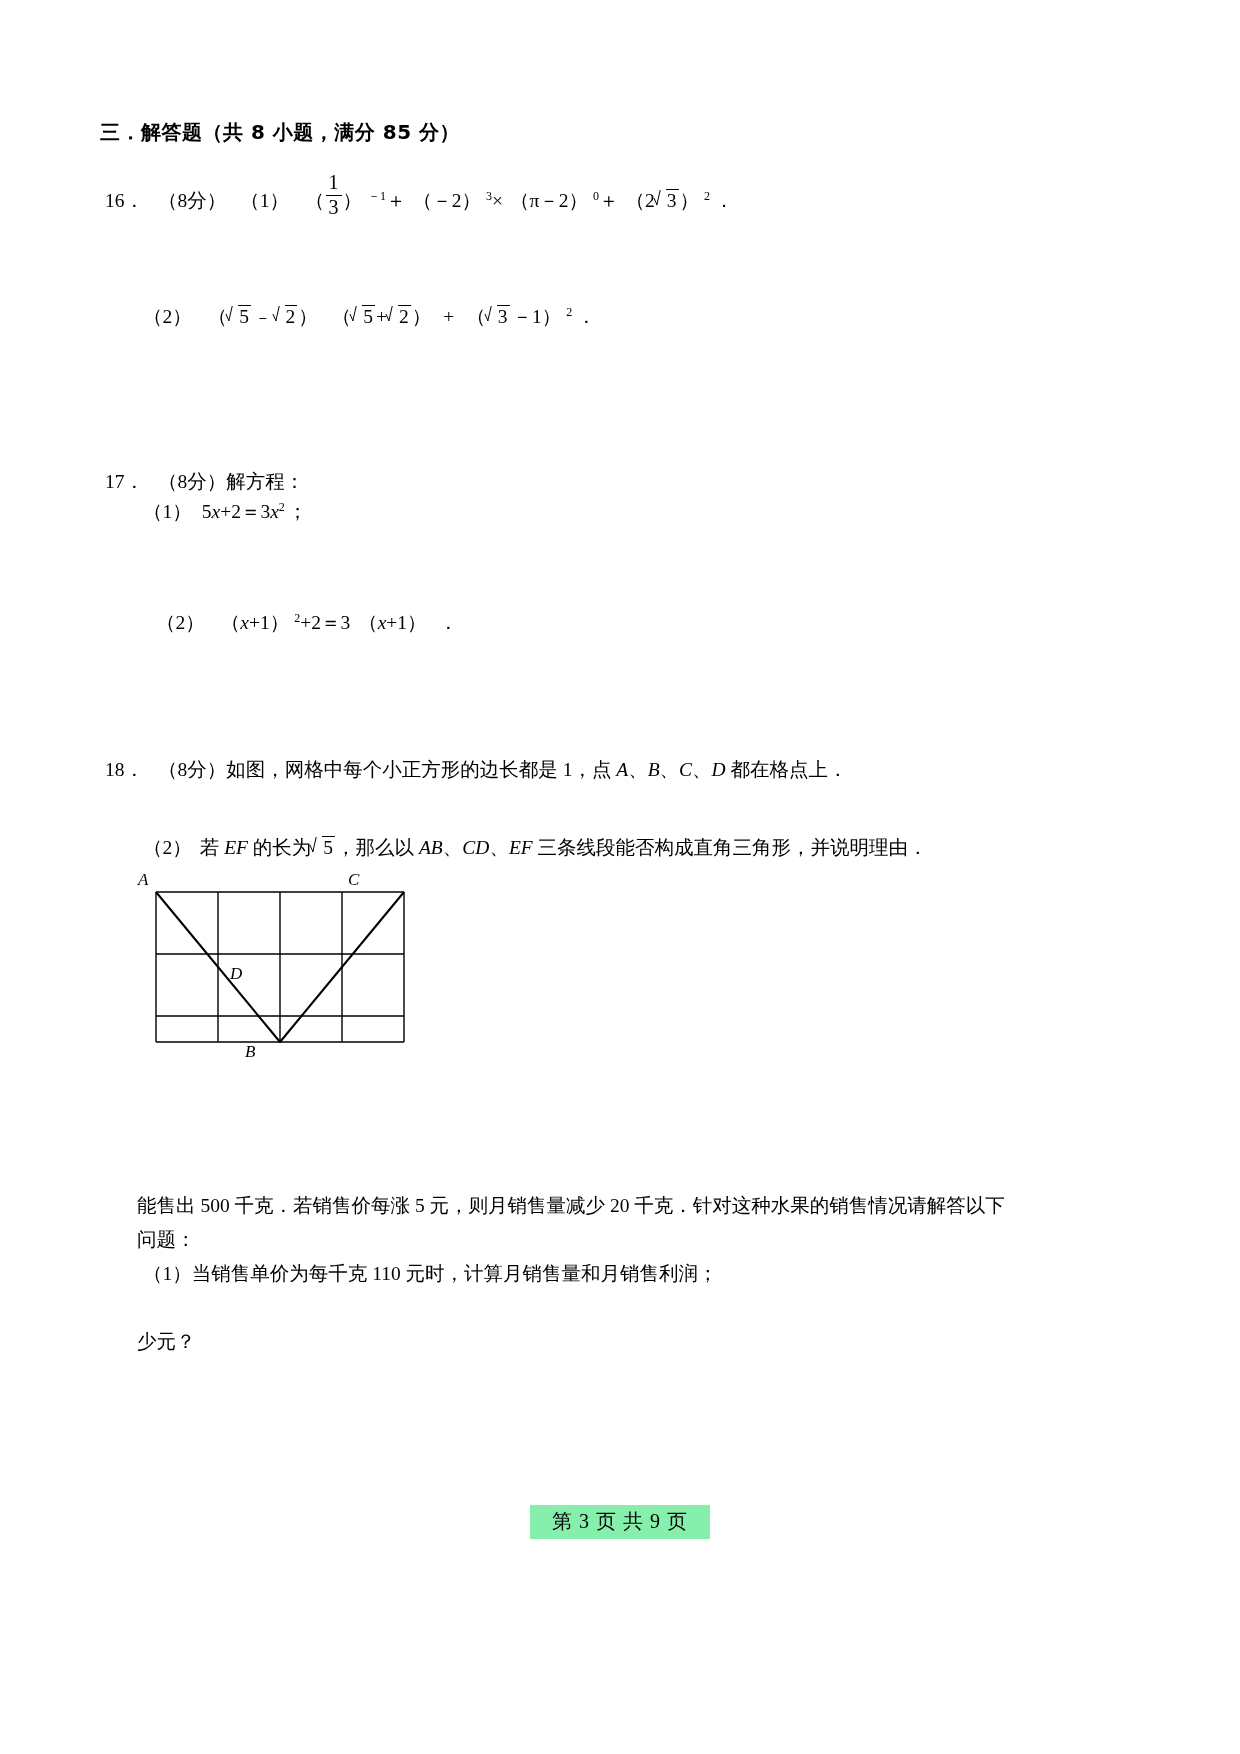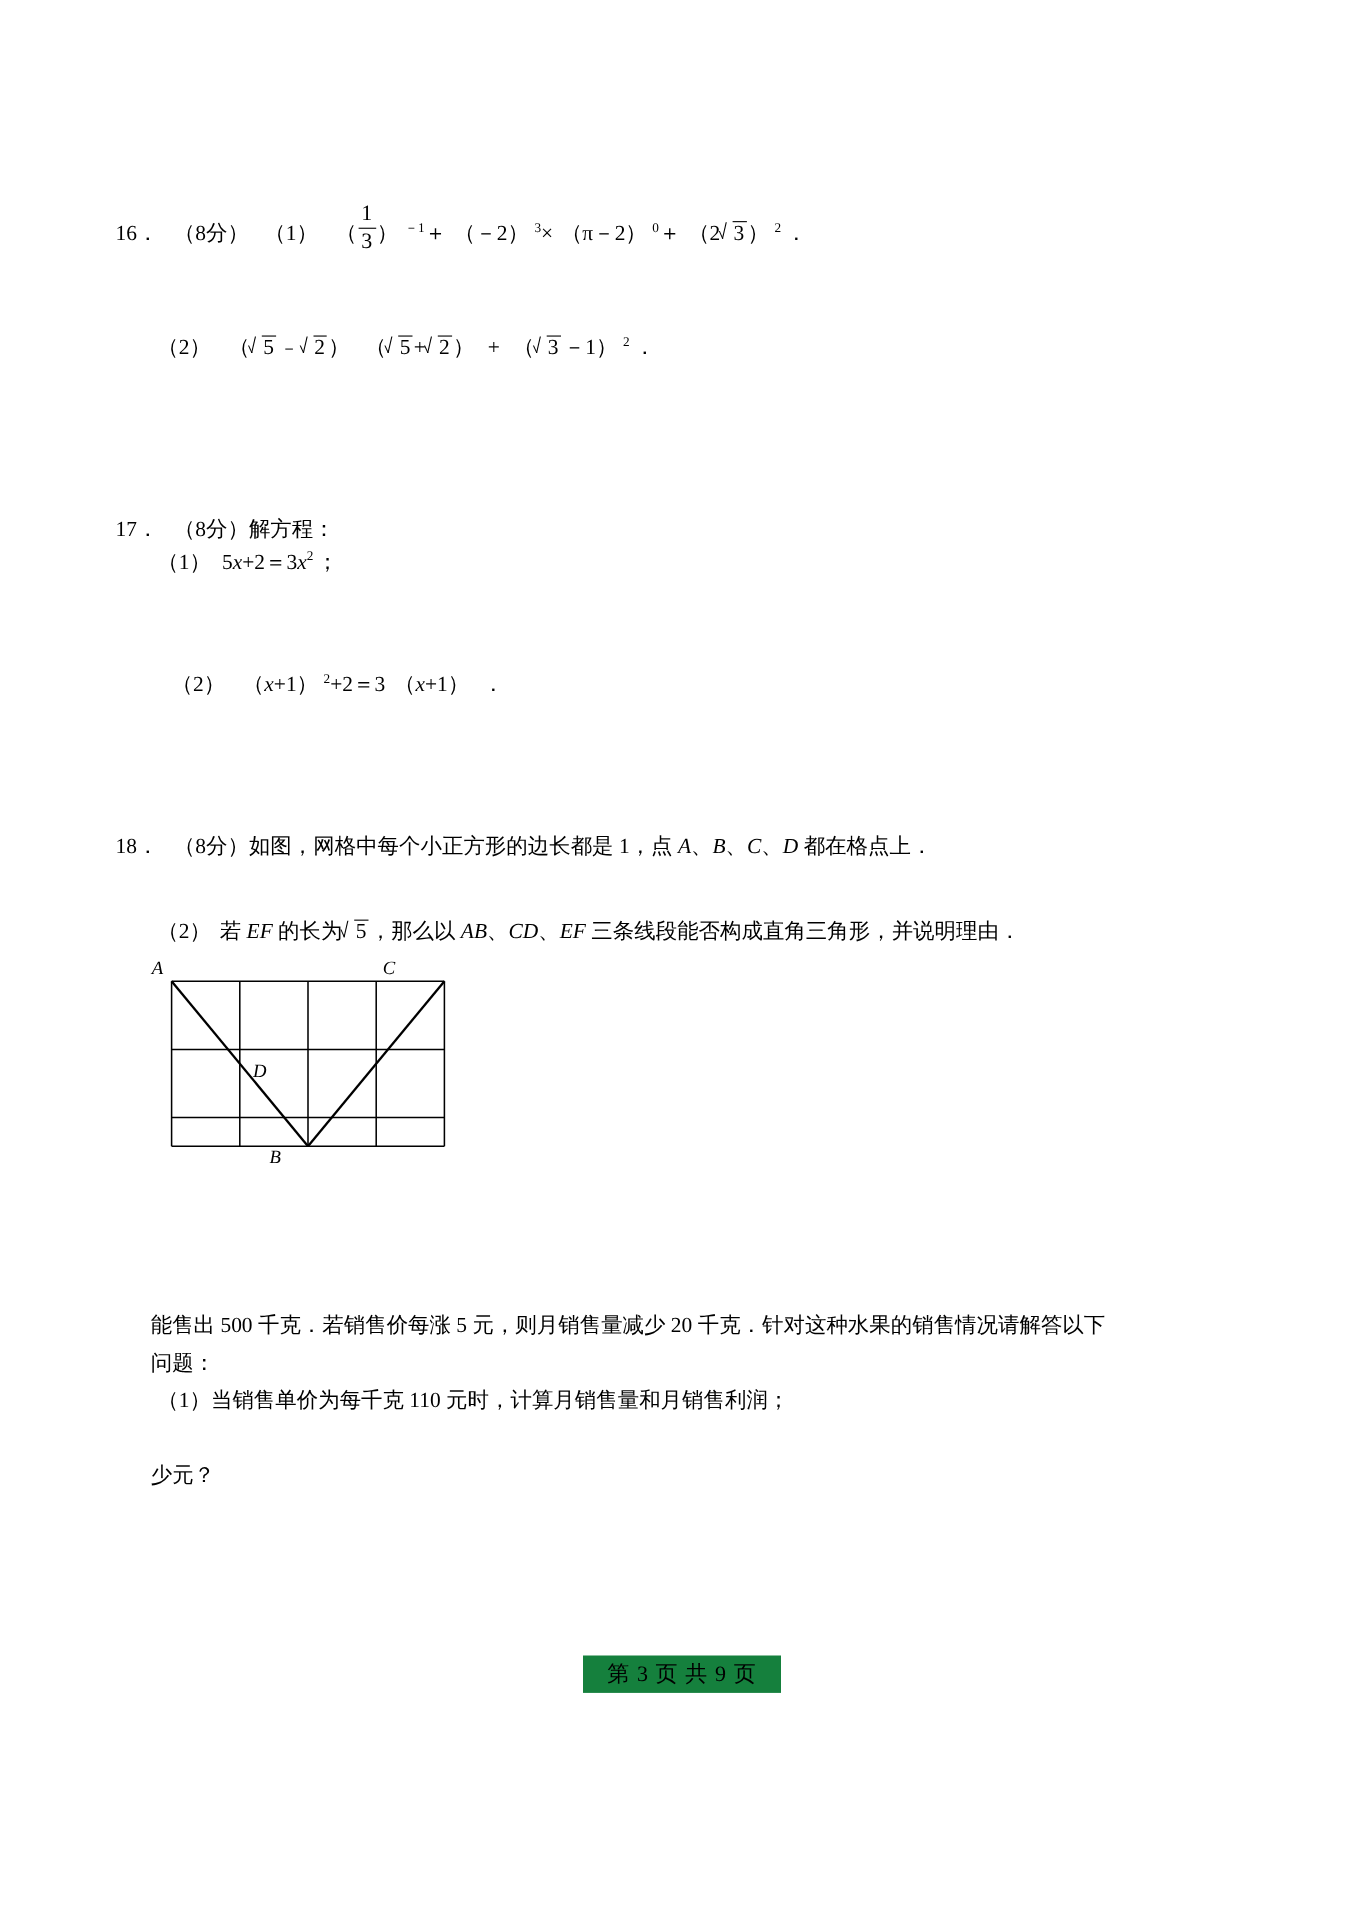--- a/index.html
+++ b/index.html
@@ -128,32 +128,33 @@
   
   .footer {
     position: absolute;
     left: 0;
     width: 1240px;
     text-align: center;
     font-size: 20px;
   }
   .footer .inner {
     display: inline-block;
-    background: #15803d;
+    background: #86efac;
     padding: 3px 22px 4px 22px;
     letter-spacing: 1px;
   }
 </style>
 </head>
 <body>
 
 <div class="page">
 
-
-  <div class="blk qline" style="left:105px; top:175px;margin-top:12px;">
+  <div class="blk section-head" style="left:100px; top:119px;">三．解答题（共 8 小题，满分 85 分）</div>
+
+  <div class="blk qline" style="left:105px; top:175px;">
     <span>16．</span><span style="display:inline-block;width:14px"></span><span>（8分）</span><span style="display:inline-block;width:14px"></span><span>（1）</span><span style="display:inline-block;width:16px"></span><span>（</span><span class="frac"><span class="n">1</span><span class="bar"></span><span class="d">3</span></span><span>）</span><span style="display:inline-block;width:6px"></span><sup>－1</sup><span>＋</span><span style="display:inline-block;width:7px"></span><span>（－2）</span><span style="display:inline-block;width:5px"></span><sup>3</sup><span>×</span><span style="display:inline-block;width:7px"></span><span>（π－2）</span><span style="display:inline-block;width:5px"></span><sup>0</sup><span>＋</span><span style="display:inline-block;width:7px"></span><span>（2</span><span class="rad"><span class="rbody">3</span></span><span>）</span><span style="display:inline-block;width:5px"></span><sup>2</sup><span style="display:inline-block;width:4px"></span><span>．</span>
   </div>
 
   <div class="blk qline" style="left:143px; top:305px;">
     <span>（2）</span><span style="display:inline-block;width:16px"></span><span>（</span><span class="rad"><span class="rbody">5</span></span><span style="display:inline-block;width:3px"></span><span style="font-size:0.8em">－</span><span style="display:inline-block;width:3px"></span><span class="rad"><span class="rbody">2</span></span><span>）</span><span style="display:inline-block;width:14px"></span><span>（</span><span class="rad"><span class="rbody">5</span></span><span>+</span><span class="rad"><span class="rbody">2</span></span><span>）</span><span style="display:inline-block;width:12px"></span><span>+</span><span style="display:inline-block;width:12px"></span><span>（</span><span class="rad"><span class="rbody">3</span></span><span style="display:inline-block;width:2px"></span><span>－1）</span><span style="display:inline-block;width:5px"></span><sup>2</sup><span style="display:inline-block;width:4px"></span><span>．</span>
   </div>
 
   <div class="blk qline" style="left:105px; top:472px;text-align:center;">
     <span>17．</span><span style="display:inline-block;width:14px"></span><span>（8分）</span><span>解方程：</span>
   </div>

